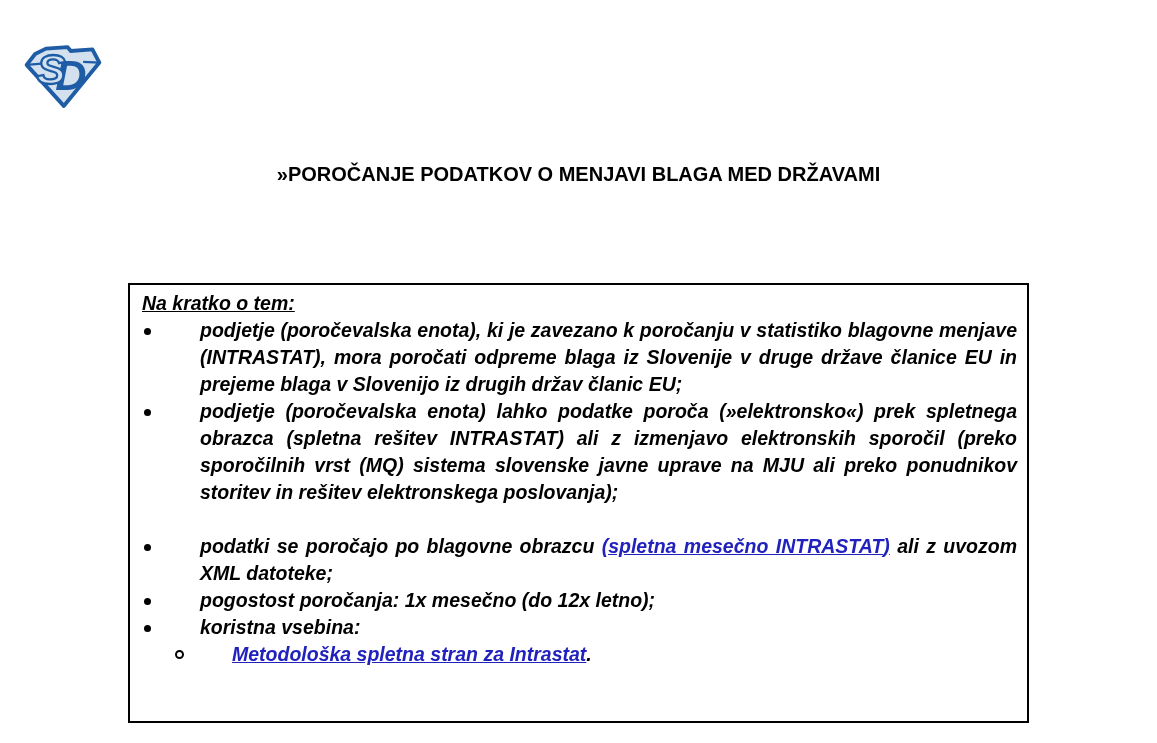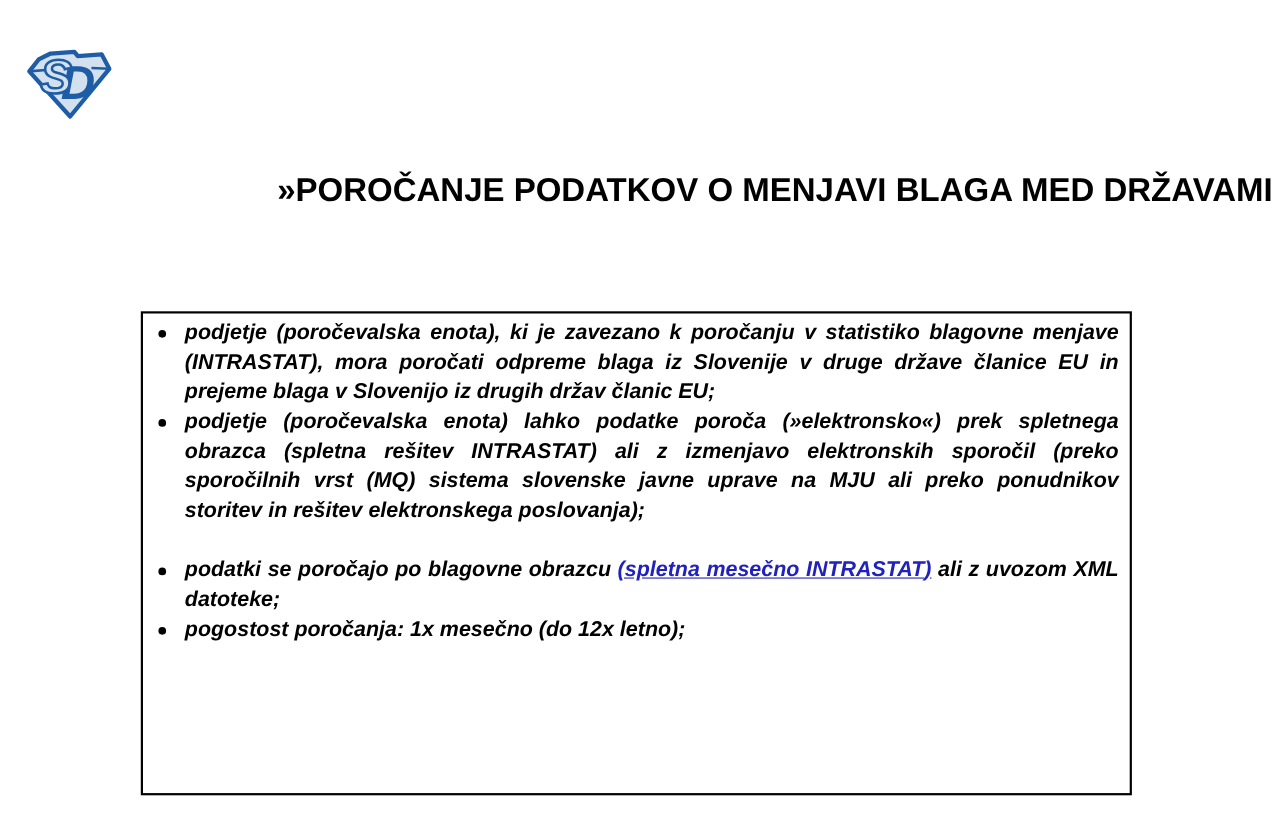--- a/index.html
+++ b/index.html
@@ -18,33 +18,33 @@
   .logo{position:absolute;left:24px;top:44px;width:78px;height:65px;}
   .logo svg{width:100%;height:100%;}
   .gem-outline{fill:var(--logo-light-blue);stroke:var(--logo-dark-blue);stroke-width:5;stroke-linejoin:round;}
   .gem-line{stroke:var(--logo-dark-blue);stroke-width:3;fill:none;}
   .logo-s{fill:var(--logo-light-blue);stroke:var(--logo-dark-blue);stroke-width:3;
     font-family:"Liberation Sans","DejaVu Sans",sans-serif;font-weight:bold;font-style:italic;font-size:56px;}
   .logo-d{fill:var(--logo-dark-blue);
     font-family:"Liberation Sans","DejaVu Sans",sans-serif;font-weight:bold;font-style:italic;font-size:56px;}
   .title{
     position:absolute;left:0;top:159px;width:1157px;
-    text-align:right;font-weight:bold;font-size:30px;line-height:30px;color:var(--text-black);
+    text-align:center;font-weight:bold;font-size:20px;line-height:30px;color:var(--text-black);
   }
   .info-box{
     position:absolute;left:128px;top:283px;width:901px;height:440px;
     border:2px solid #000;
     padding:4px 10px 0 12px;
     font-style:italic;font-weight:bold;font-size:19.5px;line-height:27px;
   }
   .box-heading{text-decoration:underline;line-height:28px;}
   .bullet-row{display:flex;align-items:flex-start;}
   .marker-col{flex:0 0 26px;display:flex;justify-content:flex-start;}
   .dot{width:7px;height:7px;border-radius:50%;background:#000;margin-top:11px;margin-left:2px;}
-  .para{flex:1;text-align:justify;}
+  .para{flex:1;text-align:justify;margin-left:32px;}
   .sub-row{display:flex;align-items:flex-start;padding-left:33px;}
   .sub-marker-col{flex:0 0 25px;display:flex;}
   .ring{width:9px;height:9px;border-radius:50%;border:2px solid #000;background:transparent;margin-top:9px;}
   .spacer{height:27px;}
   .link{color:var(--link-blue);text-decoration:underline;cursor:pointer;}
 </style>
 </head>
 <body>
 
 <div class="logo">
@@ -55,20 +55,21 @@
     <text class="logo-d" x="40" y="60">D</text>
     <text class="logo-s" x="16" y="52">S</text>
   </svg>
 </div>
 
 <div class="title">
   <div>»POROČANJE PODATKOV O MENJAVI BLAGA MED DRŽAVAMI</div>
 </div>
 
 <div class="info-box">
+  <div class="box-heading">Na kratko o tem:</div>
 
   <div class="bullet-row">
     <span class="marker-col">
         <span class="dot"></span>
       </span>
     <div class="para">
       <span>podjetje (poročevalska enota), ki je zavezano k poročanju v statistiko blagovne menjave (INTRASTAT), mora poročati odpreme blaga iz Slovenije v druge države članice EU in prejeme blaga v Slovenijo iz drugih držav članic EU;</span>
     </div>
   </div>
 
@@ -95,14 +96,30 @@
   <div class="bullet-row">
     <span class="marker-col">
         <span class="dot"></span>
       </span>
     <div class="para">
       <span>pogostost poročanja: 1x mesečno (do 12x letno);</span>
     </div>
   </div>
 
 
+  <div class="bullet-row">
+    <span class="marker-col">
+        <span class="dot"></span>
+      </span>
+    <div class="para">
+      <span>koristna vsebina:</span>
+    </div>
+  </div>
 
+  <div class="sub-row">
+    <span class="sub-marker-col">
+        <span class="ring"></span>
+      </span>
+    <div class="para">
+      <a class="link">Metodološka spletna stran za Intrastat</a><span>.</span>
+    </div>
+  </div>
 </div>
 
 </body></html>

